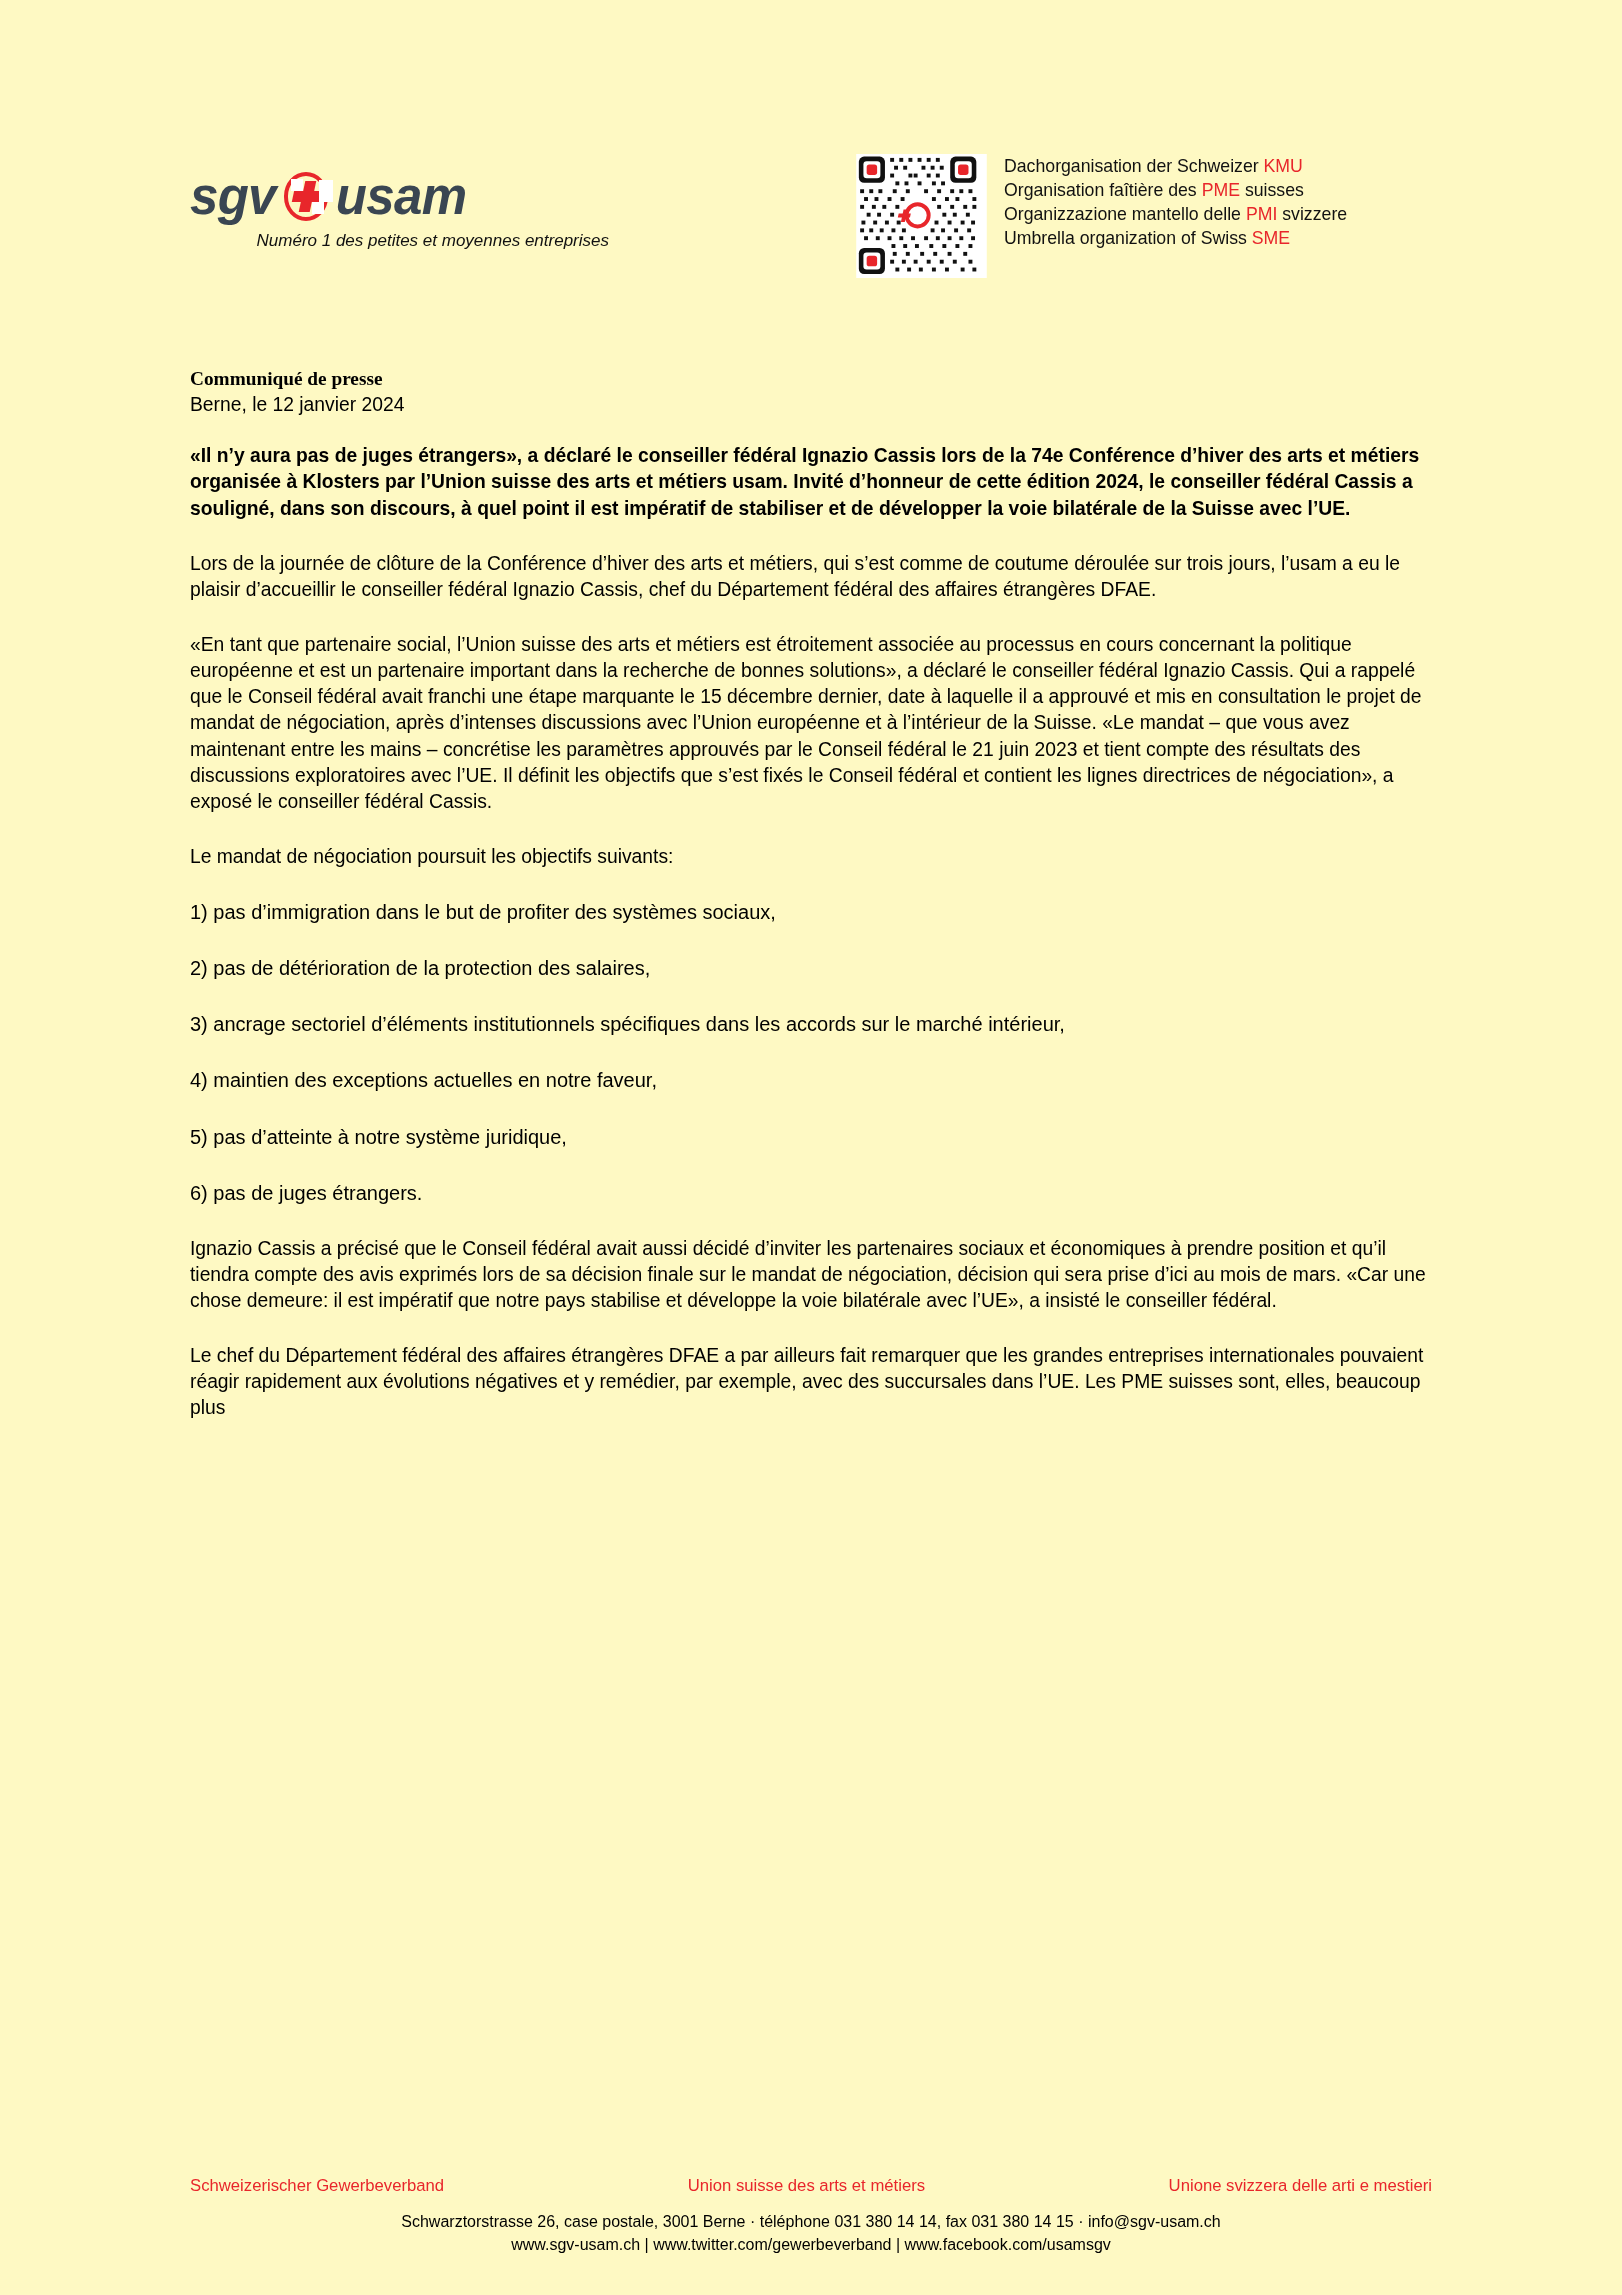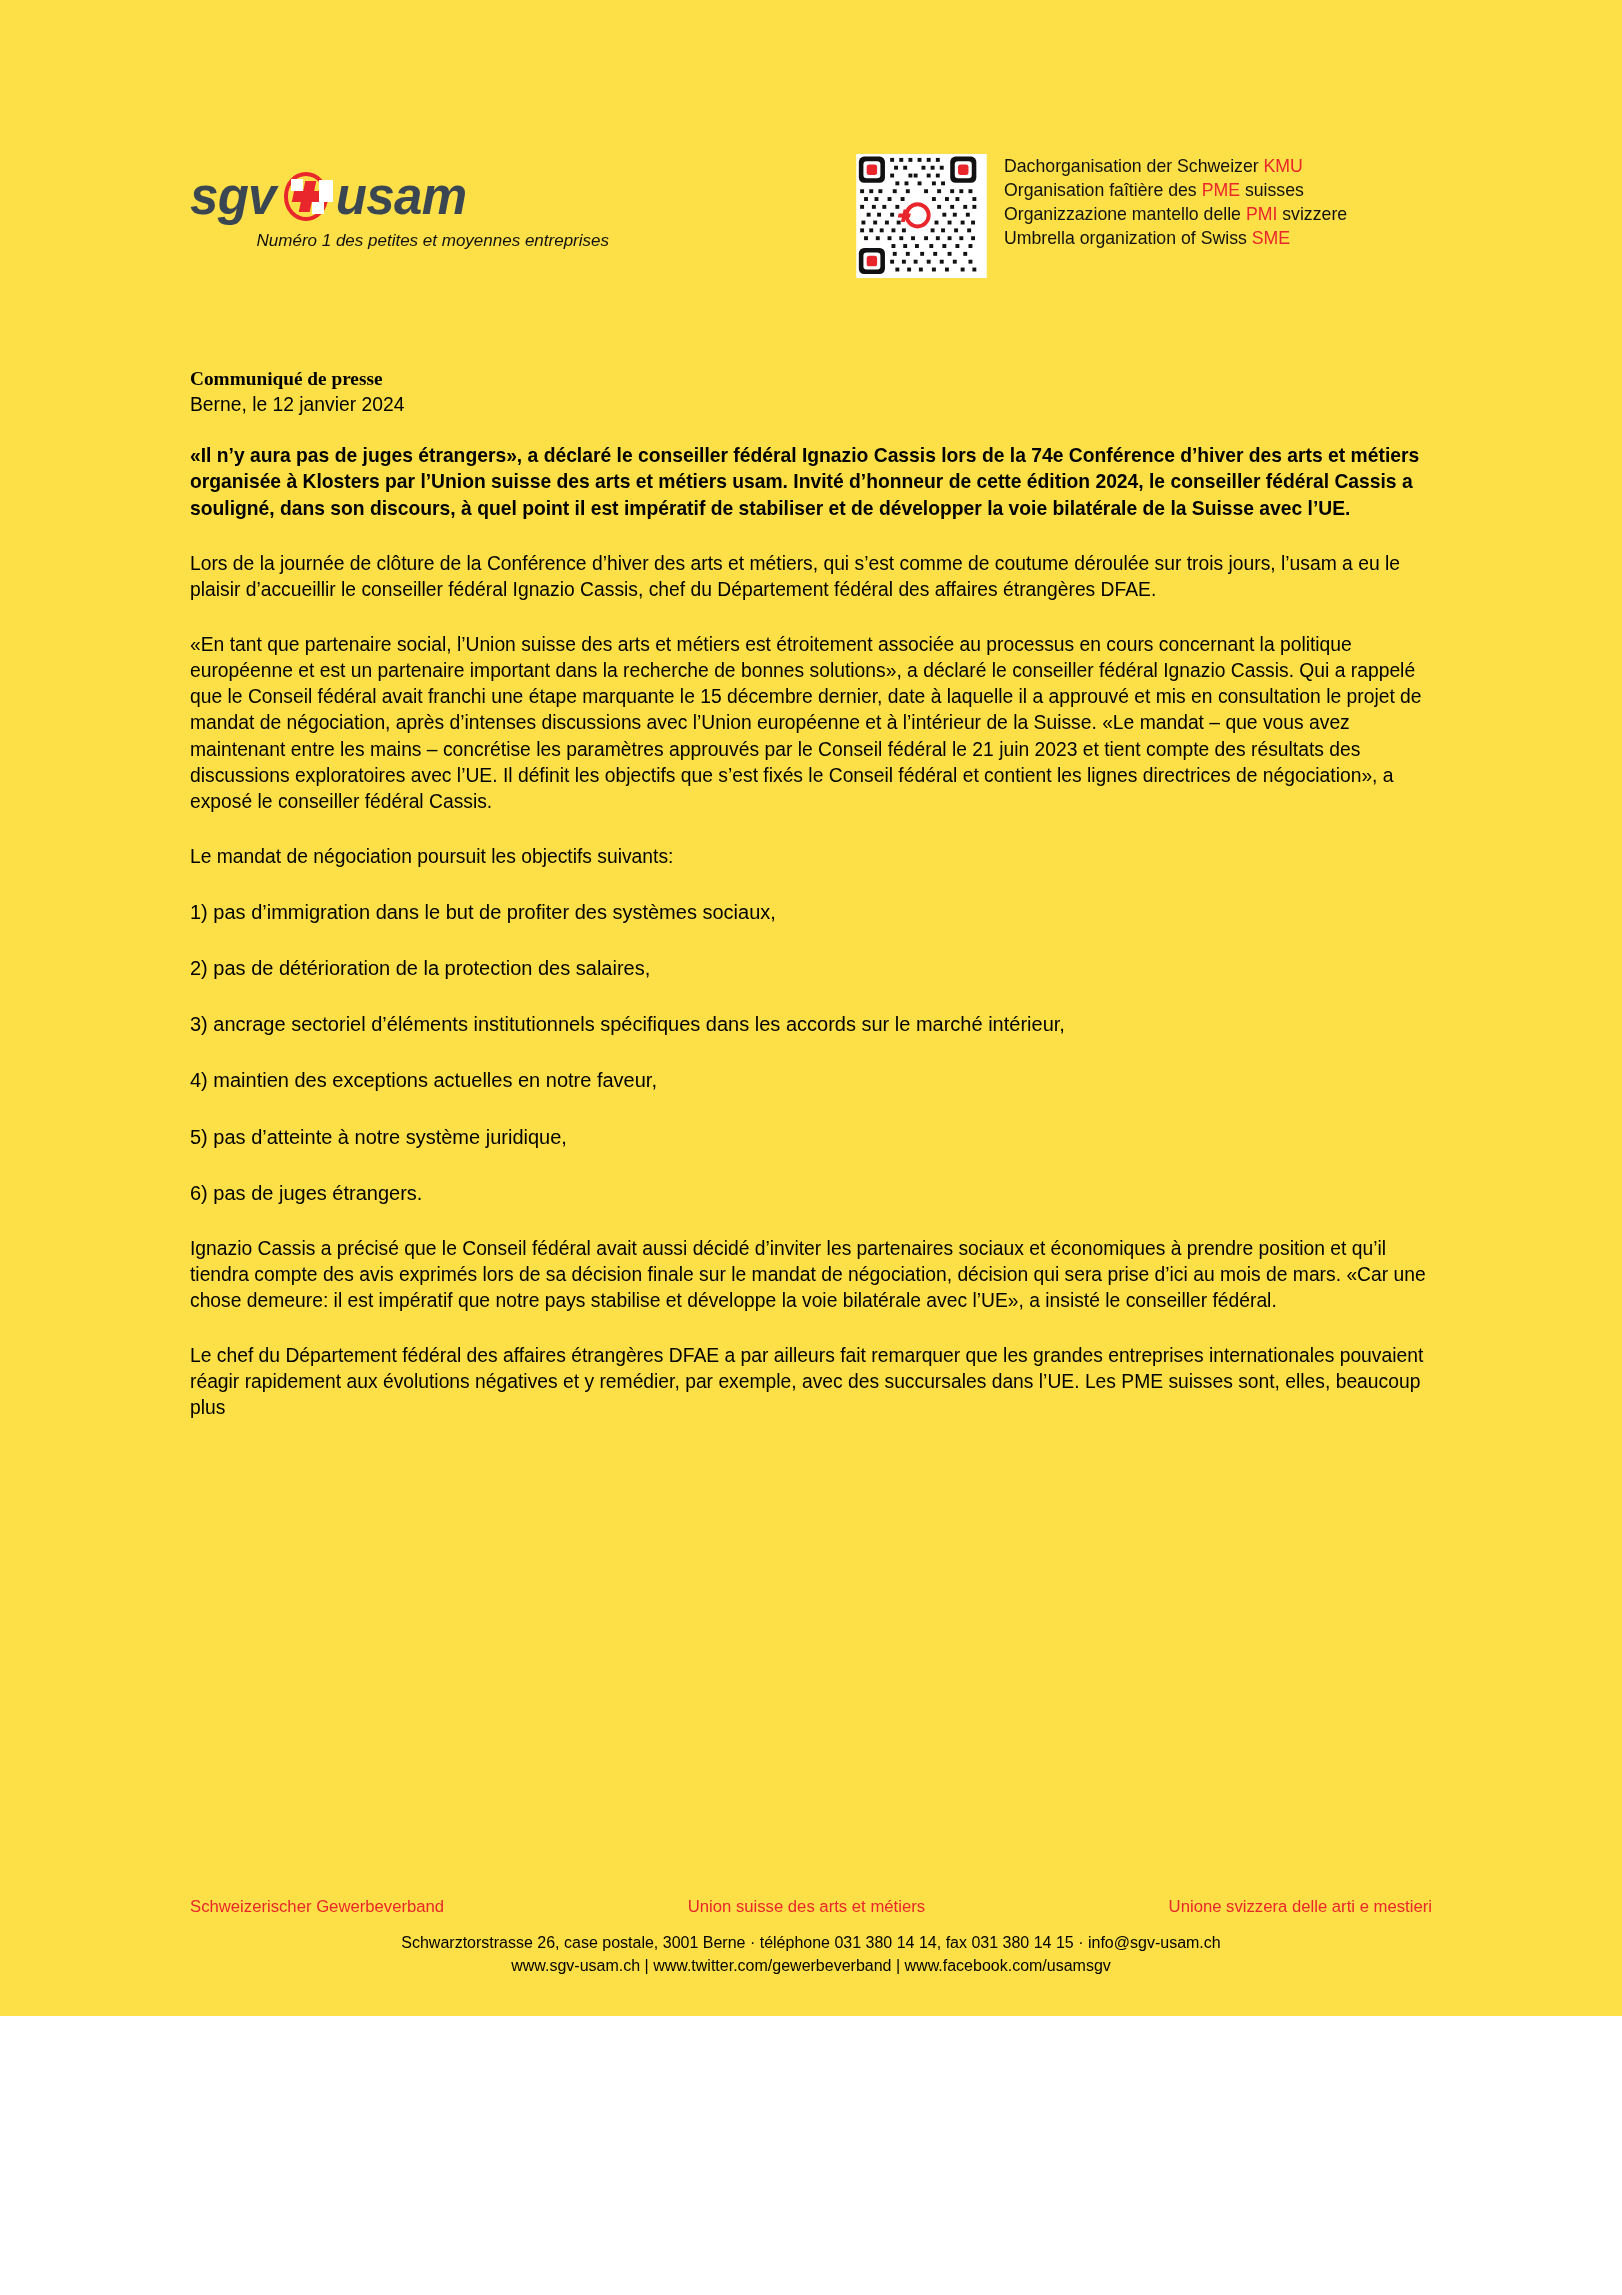--- a/index.html
+++ b/index.html
@@ -7,22 +7,22 @@
     padding: 0;
     background: #ffffff;
   }
   body {
     font-family: "Liberation Sans", sans-serif;
     color: #000000;
   }
   .page {
     position: relative;
     width: 1622px;
-    height: 2016px;
-    background: #fde047;
+    height: 2295px;
+    background: #fef9c3;
     overflow: hidden;
     box-sizing: border-box;
   }
 
   
   .header {
     position: absolute;
     top: 154px;
     left: 0;
     right: 0;

